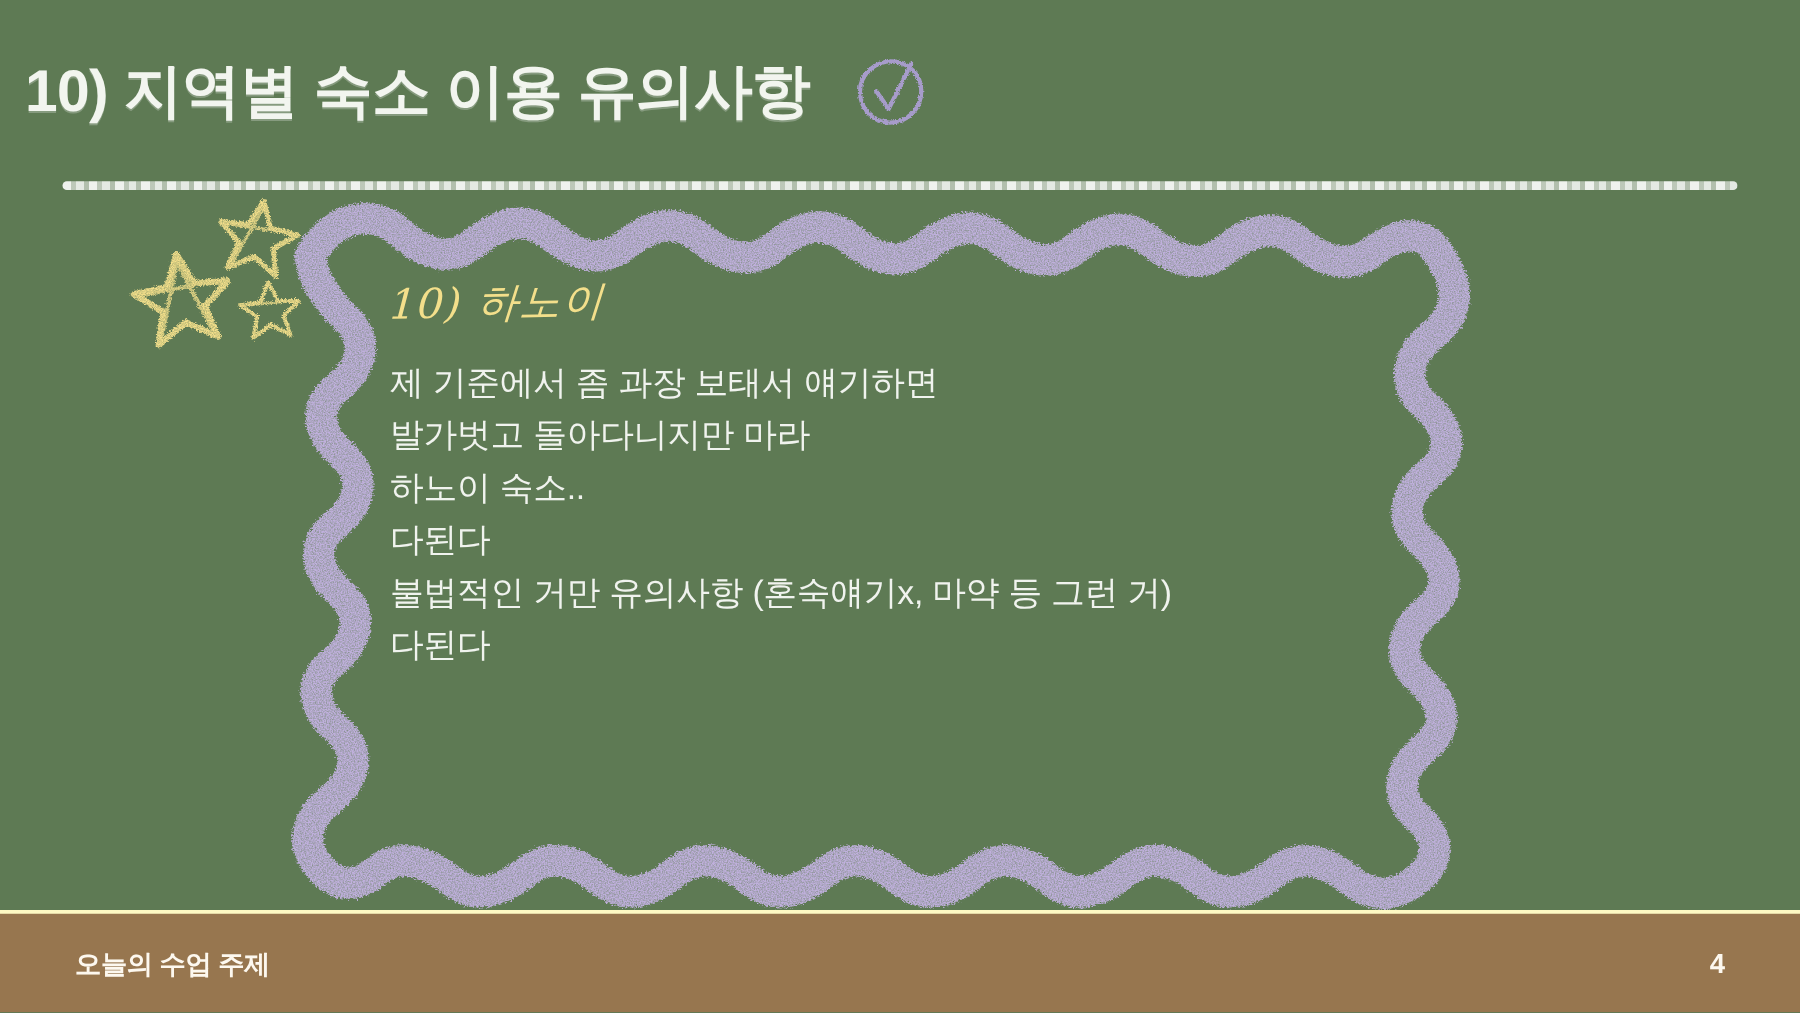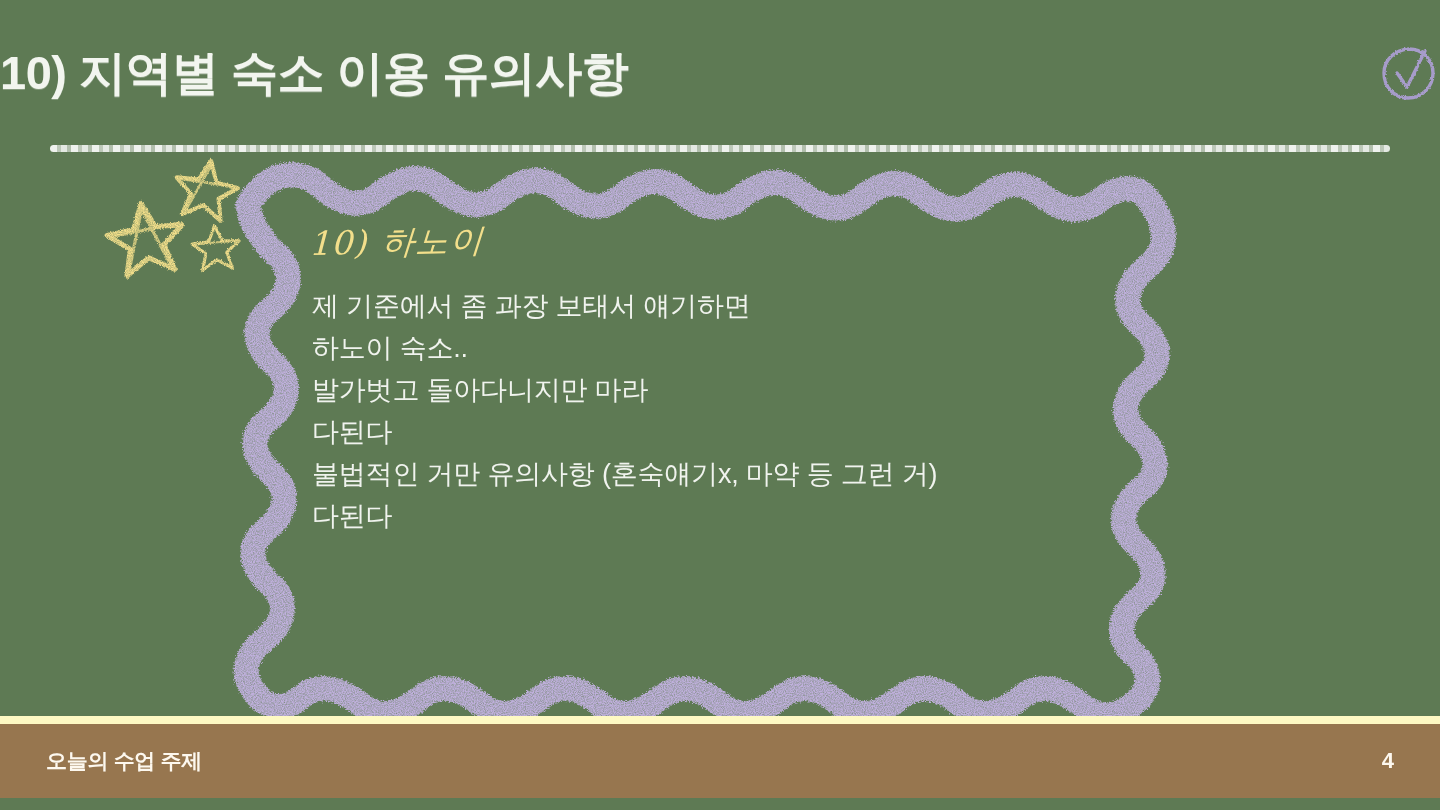--- a/index.html
+++ b/index.html
@@ -19,23 +19,24 @@
     overflow:hidden;
   }
 
   
   .title-row {
     position:absolute;
     left:0; top:42px;
     width:1440px;
     display:flex;
     align-items:center;
-    justify-content:space-between;
+    justify-content:flex-start;
     gap:34px;
     pointer-events:none;
+    padding-left:20px;
   }
   .slide-title {
     font-size:47px;
     font-weight:700;
     color:#f2f5ef;
     letter-spacing:-0.5px;
     white-space:nowrap;
     text-shadow:0 1px 0 rgba(255,255,255,.25);
   }
   .check-icon { width:62px; height:62px; display:block; flex:0 0 auto; }
@@ -87,28 +88,28 @@
     line-height:42px;
     color:#f0f3ee;
     white-space:nowrap;
     letter-spacing:-0.2px;
   }
   .body-line.spacer { height:42px; }
 
   
   .footer {
     position:absolute;
-    left:0; bottom:12px;
+    left:0; bottom:0;
     width:1440px; height:82px;
     background:#97764f;
-    border-top:8px solid #fef9c3;
+    border-top:3px solid #fef9c3;
     display:flex;
     align-items:center;
     justify-content:space-between;
-    padding:0 46px;
+    padding:0 60px;
   }
   .footer-label {
     font-size:21px;
     font-weight:700;
     color:#fdf8ef;
     letter-spacing:-0.3px;
   }
   .footer-page {
     font-size:22px;
     font-weight:700;
@@ -233,22 +234,22 @@
       </g>
     </svg>
   </div>
 
   <div class="rule"></div>
 
   <div class="content">
     <div class="sub-heading">10) 하노이</div>
     <div class="body-lines">
       <div class="body-line">제 기준에서 좀 과장 보태서 얘기하면</div>
+      <div class="body-line">발가벗고 돌아다니지만 마라</div>
       <div class="body-line">하노이 숙소..</div>
-      <div class="body-line">발가벗고 돌아다니지만 마라</div>
       <div class="body-line">다된다</div>
       <div class="body-line">불법적인 거만 유의사항 (혼숙얘기x, 마약 등 그런 거)</div>
       <div class="body-line">다된다</div>
       <div class="body-line spacer"></div>
     </div>
   </div>
 
   <div class="footer">
     <div class="footer-label">오늘의 수업 주제</div>
     <div class="footer-page">4</div>

